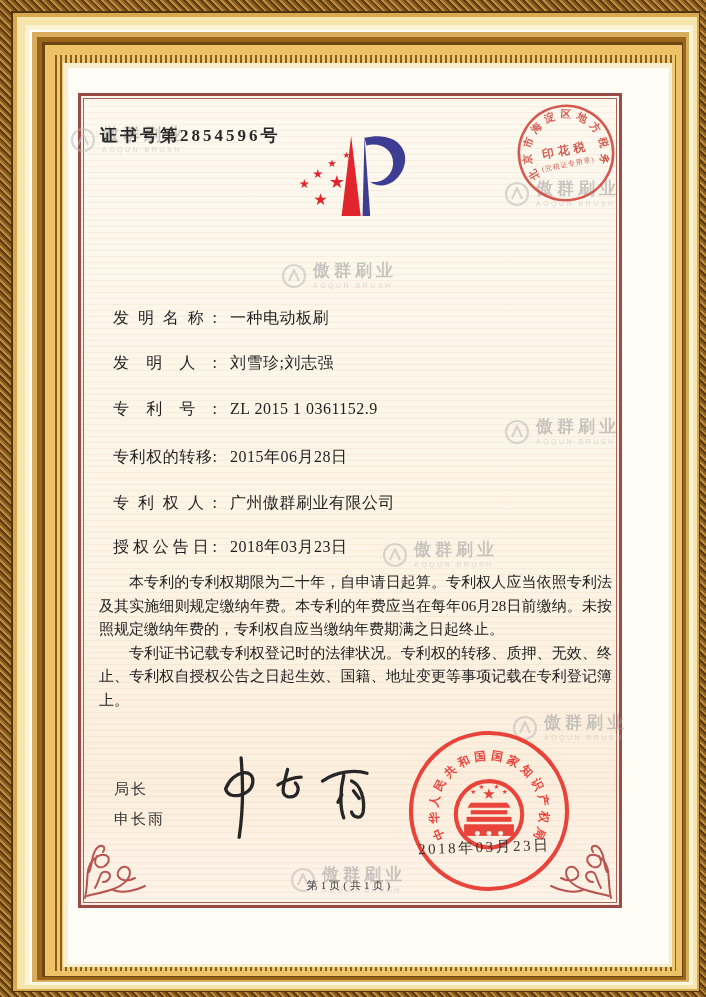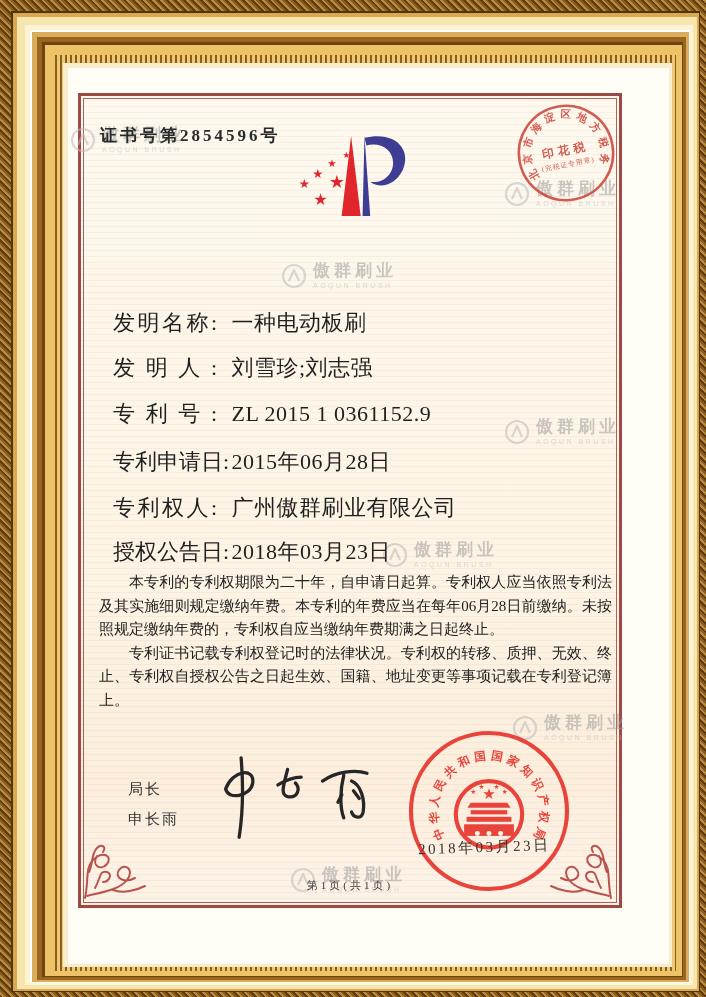--- a/index.html
+++ b/index.html
@@ -33,29 +33,29 @@
   .flourish{position:absolute;width:78px;height:78px;z-index:6;}
   .flourish.bl{left:79px;top:828px;}
   .flourish.br{left:539px;top:828px;transform:scaleX(-1);}
 
   .cert-number{position:absolute;left:100px;top:124px;font-size:17px;font-weight:600;
      letter-spacing:3px;color:#2a2a2a;z-index:7;}
   .cnipa-logo{position:absolute;left:292px;top:128px;z-index:7;}
   .title{position:absolute;left:0;right:40px;top:226px;text-align:center;font-size:34px;
      font-weight:700;letter-spacing:17px;color:#1a1a1a;z-index:7;}
 
-  .field{position:absolute;left:113px;font-size:22px;color:#1f1f1f;z-index:7;white-space:nowrap;}
+  .field{position:absolute;left:113px;font-size:16px;color:#1f1f1f;z-index:7;white-space:nowrap;}
   .field .lab{display:inline-block;width:104px;text-align:justify;text-align-last:justify;font-weight:500;}
   .field .val{margin-left:9px;letter-spacing:0.5px;}
   .f0{top:308px;} .f1{top:353px;} .f2{top:399px;} .f3{top:447px;} .f4{top:493px;} .f5{top:537px;}
 
   .body-text{position:absolute;left:99px;top:571px;width:513px;z-index:7;color:#222;}
   .body-text p{margin:0;font-size:15px;line-height:23.5px;text-indent:2em;text-align:justify;}
 
-  .sig-label{position:absolute;left:128px;z-index:7;font-family:"Liberation Sans","DejaVu Sans",sans-serif;
+  .sig-label{position:absolute;left:114px;z-index:7;font-family:"Liberation Sans","DejaVu Sans",sans-serif;
      font-size:15px;color:#333;letter-spacing:2px;}
   .sig-title{top:780px;} .sig-name{top:810px;}
   .signature{position:absolute;left:198px;top:752px;z-index:8;}
 
   .seal{position:absolute;left:406px;top:728px;z-index:7;opacity:0.92;}
   .seal-date{position:absolute;left:418px;top:838px;z-index:9;font-size:15px;color:#3a3530;
      letter-spacing:2.5px;transform:rotate(-2deg);white-space:nowrap;}
 
   .tax-stamp{position:absolute;left:512px;top:99px;z-index:7;transform:rotate(-11deg);opacity:0.9;}
 
@@ -217,21 +217,21 @@
     </div>
     <div class="field f1">
       <span class="lab">发明人:</span>
       <span class="val">刘雪珍;刘志强</span>
     </div>
     <div class="field f2">
       <span class="lab">专利号:</span>
       <span class="val">ZL 2015 1 0361152.9</span>
     </div>
     <div class="field f3">
-      <span class="lab">专利申请日:</span>
+      <span class="lab">专利权的转移:</span>
       <span class="val">2015年06月28日</span>
     </div>
     <div class="field f4">
       <span class="lab">专利权人:</span>
       <span class="val">广州傲群刷业有限公司</span>
     </div>
     <div class="field f5">
       <span class="lab">授权公告日:</span>
       <span class="val">2018年03月23日</span>
     </div>

